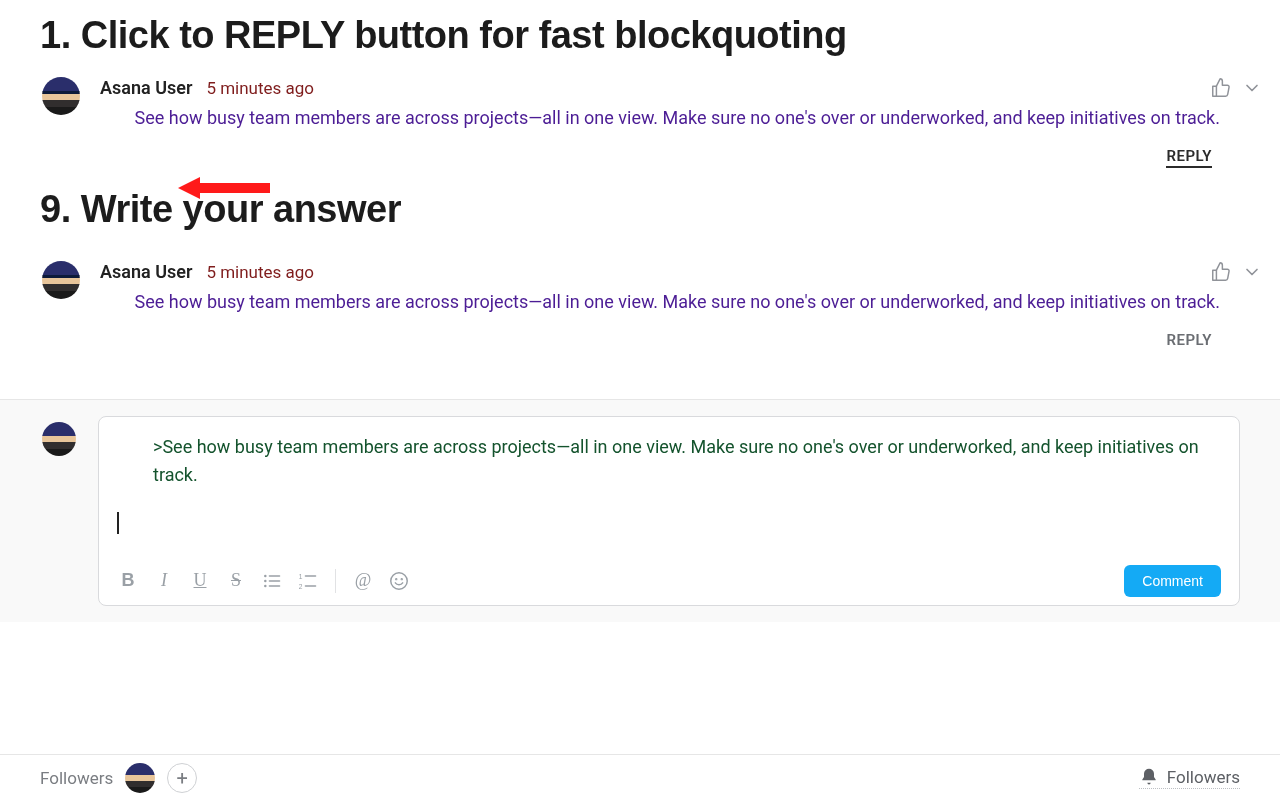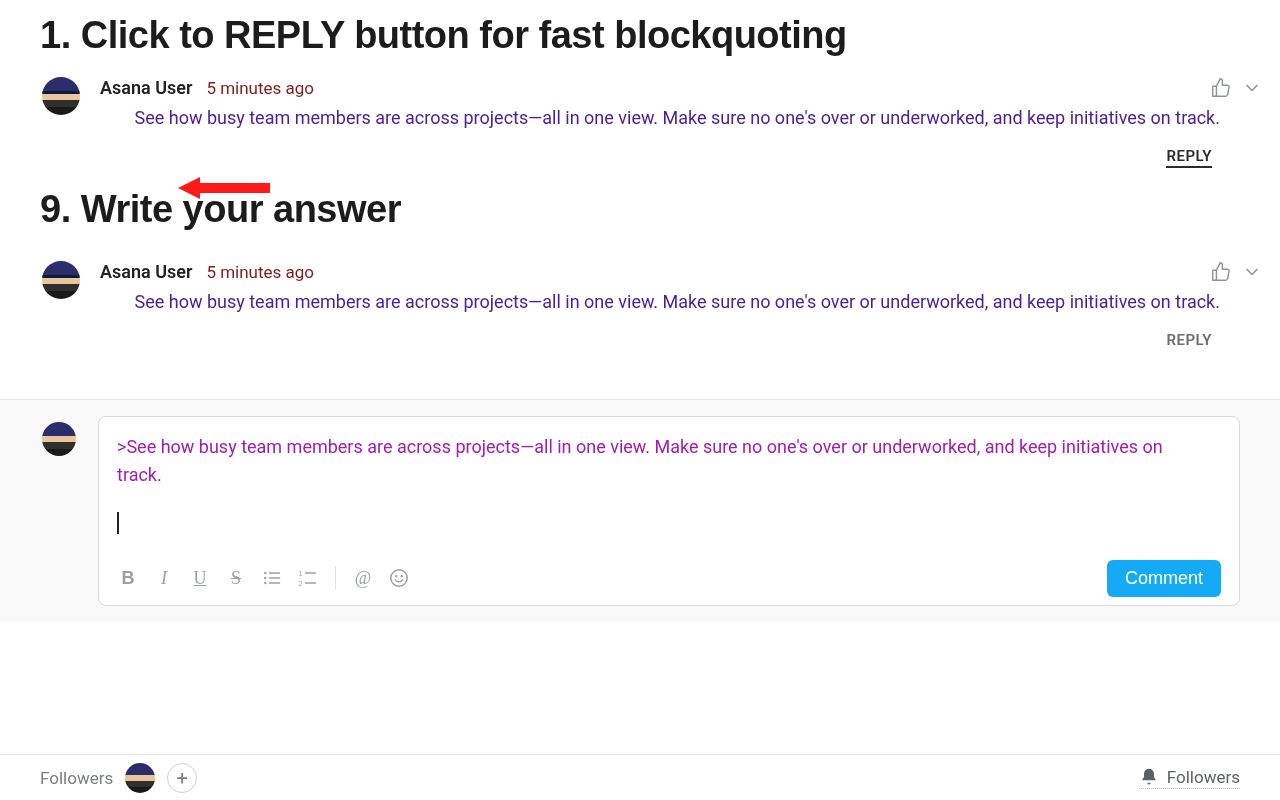--- a/index.html
+++ b/index.html
@@ -108,21 +108,21 @@
   .composer {
     margin-left: 58px;
     background: #fff;
     border: 1px solid #d9dadd;
     border-radius: 8px;
     padding: 16px 18px 8px 18px;
     min-height: 190px;
     display:flex; flex-direction:column;
     justify-content: space-between;
   }
-  .composer-text { font-size:18px; color:#a21caf; line-height:1.6; max-width: 1070px;}
+  .composer-text { font-size:18px; color:#14532d; line-height:1.6; max-width: 1070px; margin-left: 36px;}
   .cursor-line { margin-top:22px; }
   .text-cursor {
     display:inline-block;
     width:1.5px; height:22px;
     background:#222;
     vertical-align: text-bottom;
   }
   .composer-toolbar {
     display:flex; align-items:center; justify-content:space-between;
     padding-top:8px;
@@ -137,21 +137,21 @@
   .fmt-icon.underline span { text-decoration: underline; }
   .fmt-icon.strike span { text-decoration: line-through; }
   .fmt-icon svg { stroke:#9aa0a6; fill:none; }
   .sep { width:1px; height:24px; background:#e1e2e4; margin:0 2px; }
   .comment-btn {
     background:#14aaf5;
     color:#fff;
     border:none;
     padding:8px 18px;
     border-radius:6px;
-    font-size:18px;
+    font-size:14px;
     cursor:pointer;
   }
 
   
   .footer {
     position:absolute;
     bottom:0; left:0; right:0;
     height:46px;
     border-top:1px solid #e6e6e6;
     display:flex; align-items:center; justify-content:space-between;

